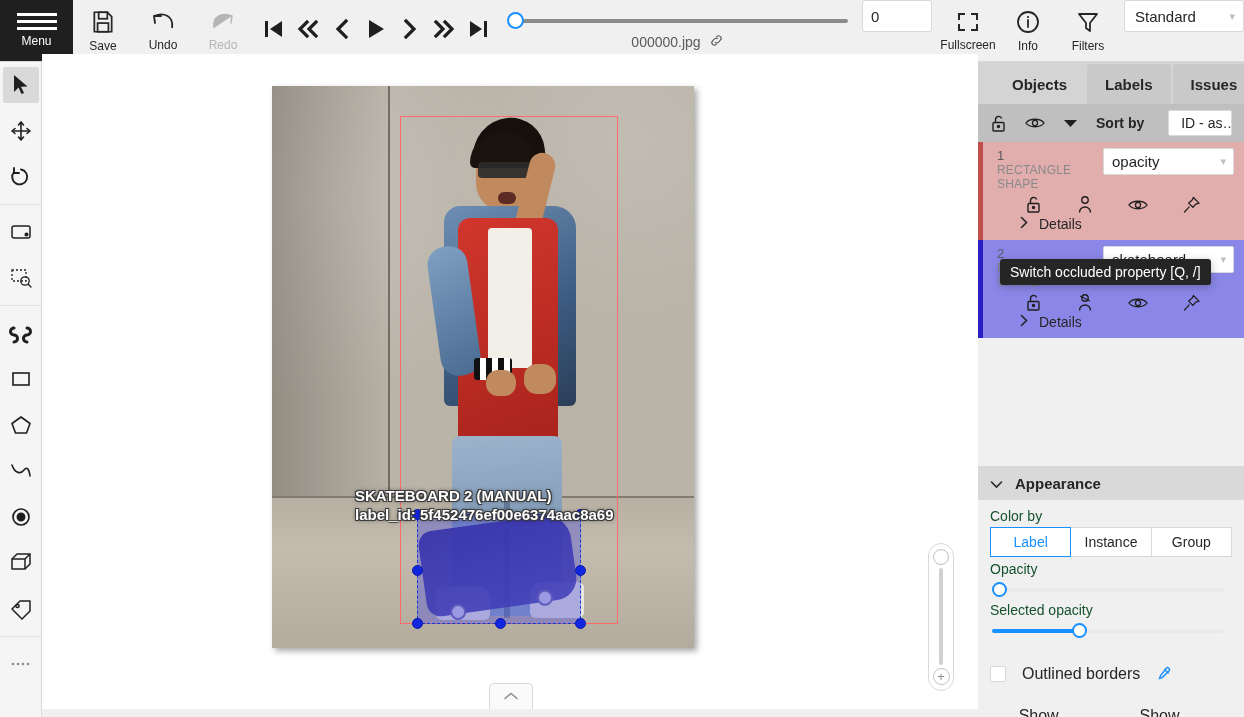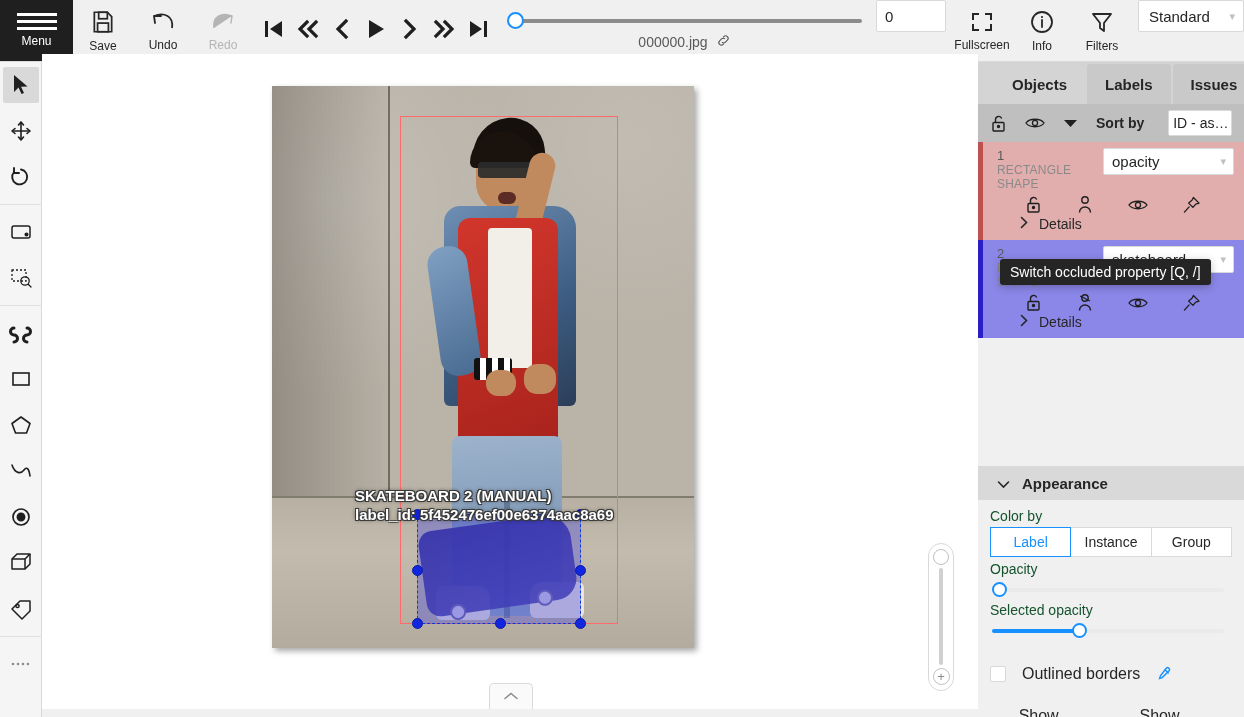--- a/index.html
+++ b/index.html
@@ -57,21 +57,21 @@
   }
   .frame-name-row .link-ico { cursor:pointer; }
 
   .frame-input {
     width:70px; height:32px; margin:0 6px; border:1px solid #d9d9d9; background:#fff;
     border-radius:2px; font-size:15px; color:#262626; padding:0 8px;
     font-family:"Liberation Sans", sans-serif; outline:none;
   }
 
   .std-select {
-    width:106px; height:32px; margin-left:6px; background:#fff; border:1px solid #d9d9d9;
+    width:120px; height:32px; margin-left:6px; background:#fff; border:1px solid #d9d9d9;
     border-radius:2px; display:flex; align-items:center; padding:0 10px;
     font-size:15px; color:#262626; cursor:pointer; position:relative;
   }
   .std-select .car { position:absolute; right:8px; color:#bfbfbf; font-size:11px; }
 
   
   #leftrail {
     position:absolute; left:0; top:62px; width:42px; height:655px;
     background:#f5f5f5; border-right:1px solid #d9d9d9;
     display:flex; flex-direction:column; align-items:center;
@@ -210,21 +210,21 @@
   }
   .tab.active { background:#d4d4d4; }
 
   .sortbar {
     height:38px; background:#bfbfbf; display:flex; align-items:center; padding:0 12px; gap:18px;
   }
   .sortbar .ic { cursor:pointer; display:flex; align-items:center; }
   .sortbar .sortlbl { margin-left:auto; font-weight:bold; font-size:14px; white-space:nowrap; }
   .sortbar .sortsel {
     width:82px; height:26px; background:#fff; border:1px solid #d9d9d9; border-radius:2px;
-    display:flex; align-items:center; padding:0 4px; font-size:14px; color:#262626;
+    display:flex; align-items:center; padding:0 12px; font-size:14px; color:#262626;
     margin-left:6px; overflow:hidden; white-space:nowrap; cursor:pointer;
   }
 
   .obj-row { position:relative; padding:6px 0 8px 14px; }
   .obj-row.c1 { background:#e1adad; border-left:5px solid #c0504d; }
   .obj-row.c2 { background:#8b87e8; border-left:5px solid #2a1fc4; }
   .obj-row .idnum { font-size:13px; color:#595959; }
   .obj-row .shapetype { font-size:12px; color:#8a8a8a; letter-spacing:.2px; }
   .obj-head { display:flex; align-items:flex-start; }
   .obj-head .meta { width:106px; }
@@ -239,21 +239,21 @@
   .details-row { display:flex; align-items:center; gap:10px; padding-left:22px; font-size:14px; color:#262626; cursor:pointer; }
 
   .tooltip {
     position:absolute; left:1000px; top:259px; background:#252525; color:#fff;
     font-size:14px; padding:5px 10px; border-radius:3px; white-space:nowrap;
     box-shadow:0 2px 8px rgba(0,0,0,.25); z-index:50;
   }
 
   .appearance-hdr {
     position:absolute; left:0; top:404px; width:266px; height:34px;
-    background:#d9d9d9; display:flex; align-items:center; gap:12px; padding-left:19px;
+    background:#d9d9d9; display:flex; align-items:center; gap:12px; padding-left:12px;
     font-size:15px; font-weight:bold; cursor:pointer;
   }
   .appearance-body { position:absolute; left:0; top:438px; width:266px; padding:8px 12px 0 12px; }
   .ap-lbl { font-size:14px; color:#14532d; margin-bottom:3px; }
   .radio-group { display:flex; margin-bottom:4px; }
   .rg-btn {
     flex:1; height:30px; border:1px solid #d9d9d9; background:#fff;
     display:flex; align-items:center; justify-content:center; font-size:14px;
     color:#262626; cursor:pointer; margin-left:-1px;
   }

